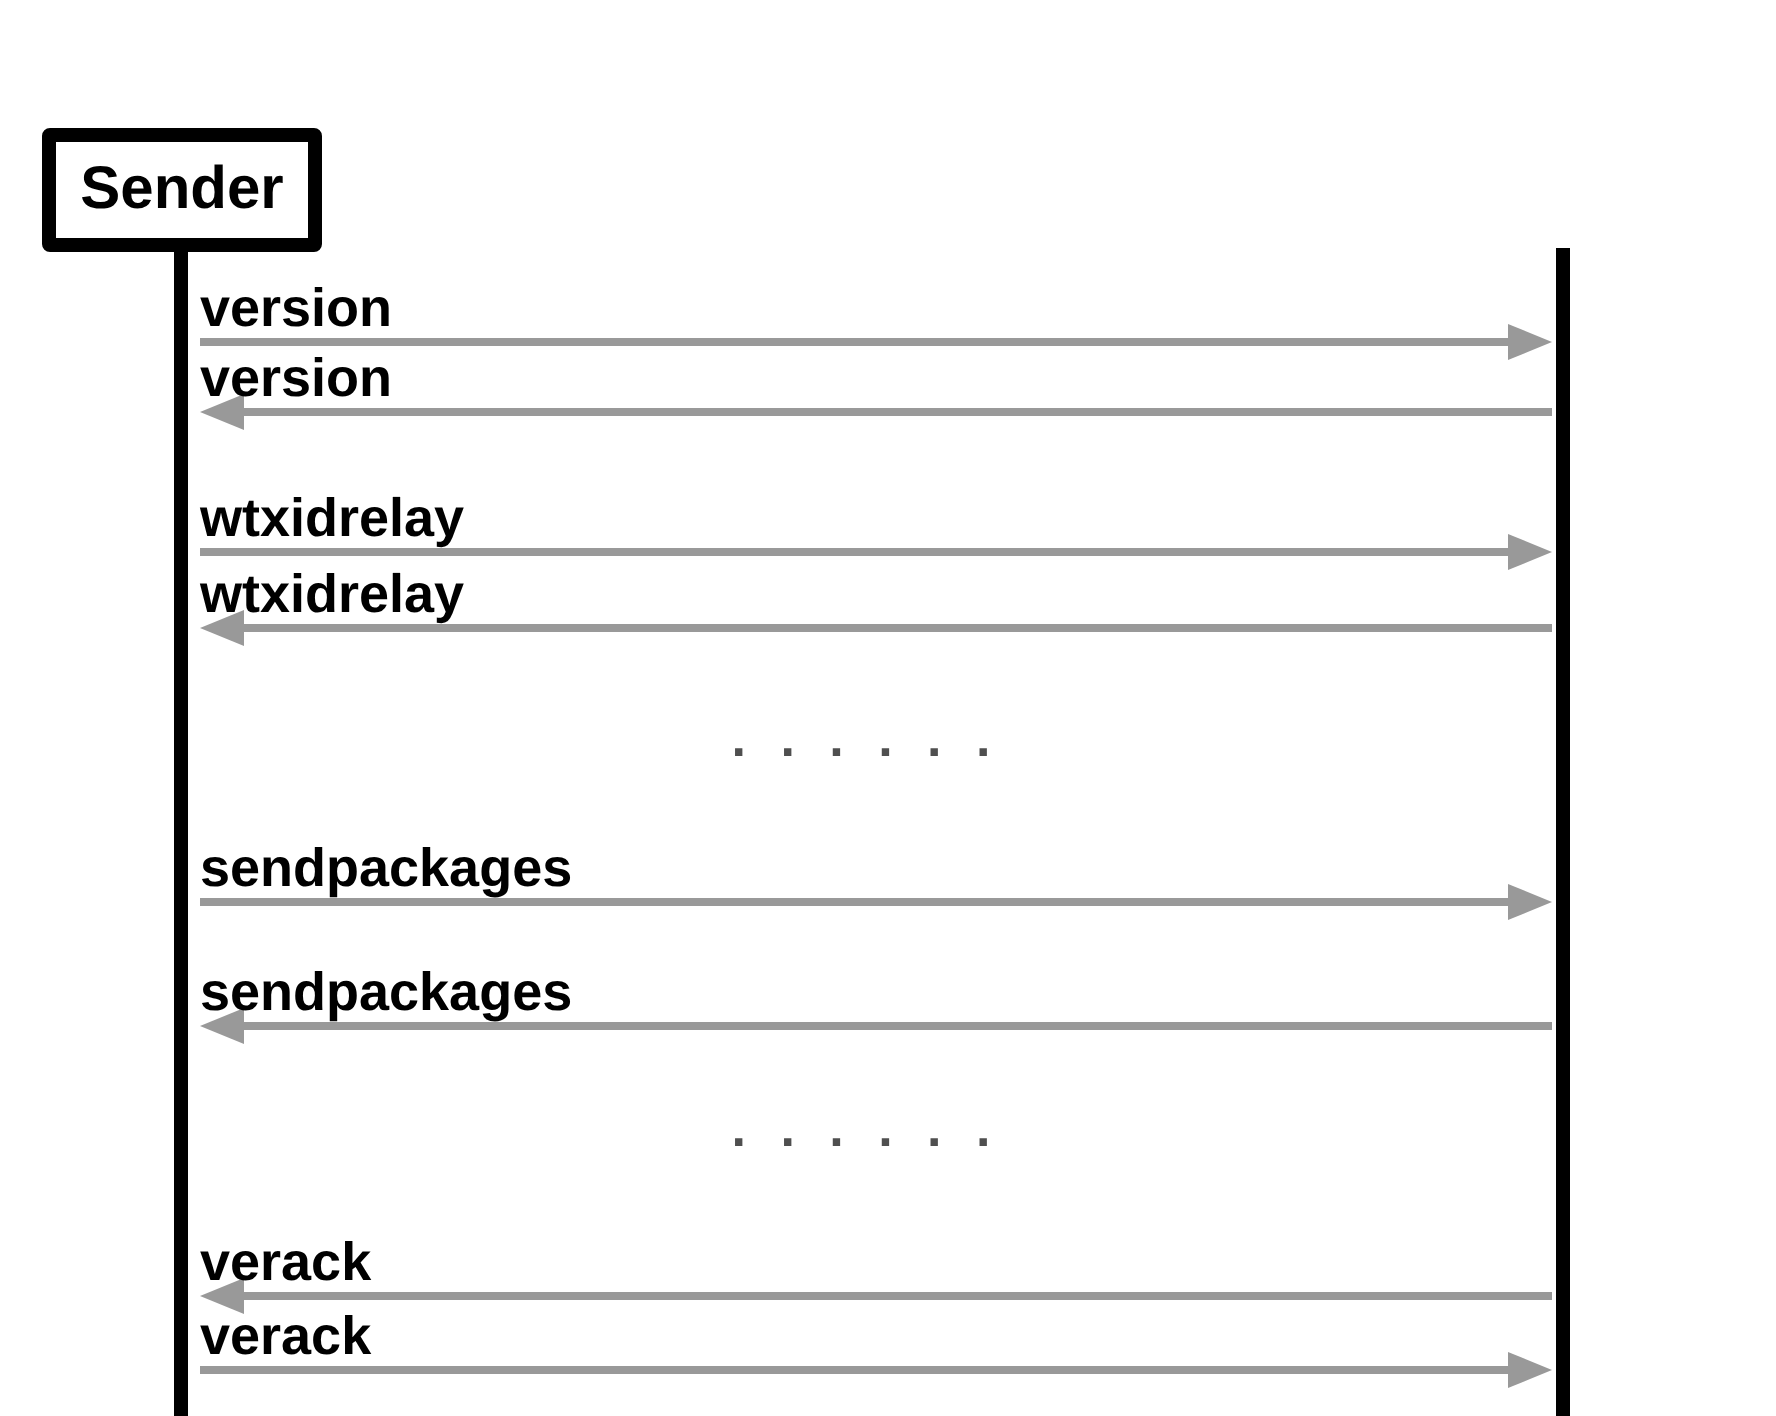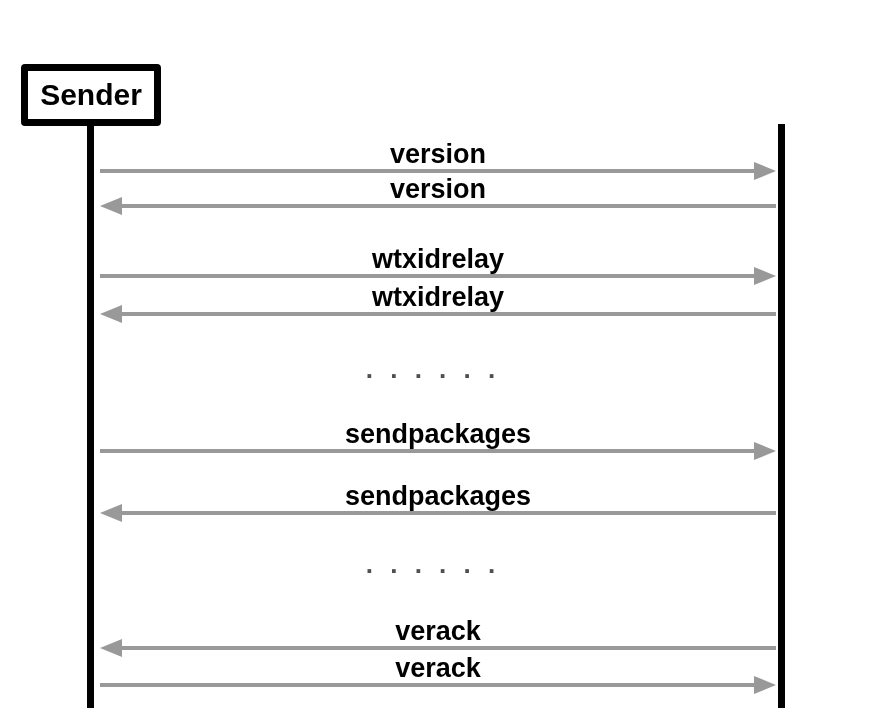--- a/index.html
+++ b/index.html
@@ -60,21 +60,21 @@
     border-top: 9px solid transparent;
     border-bottom: 9px solid transparent;
   }
   .message.right .head { right: 0; border-left: 22px solid #999999; }
   .message.left  .head { left: 0;  border-right: 22px solid #999999; }
   .message .label {
     position: absolute;
     left: 0;
     right: 0;
     bottom: 3px;
-    text-align: center;
+    text-align: left;
     font-weight: bold;
     font-size: 27px;
     line-height: 1;
     color: #000000;
     white-space: nowrap;
   }
   .ellipsis {
     position: absolute;
     left: 100px;
     width: 666px;

